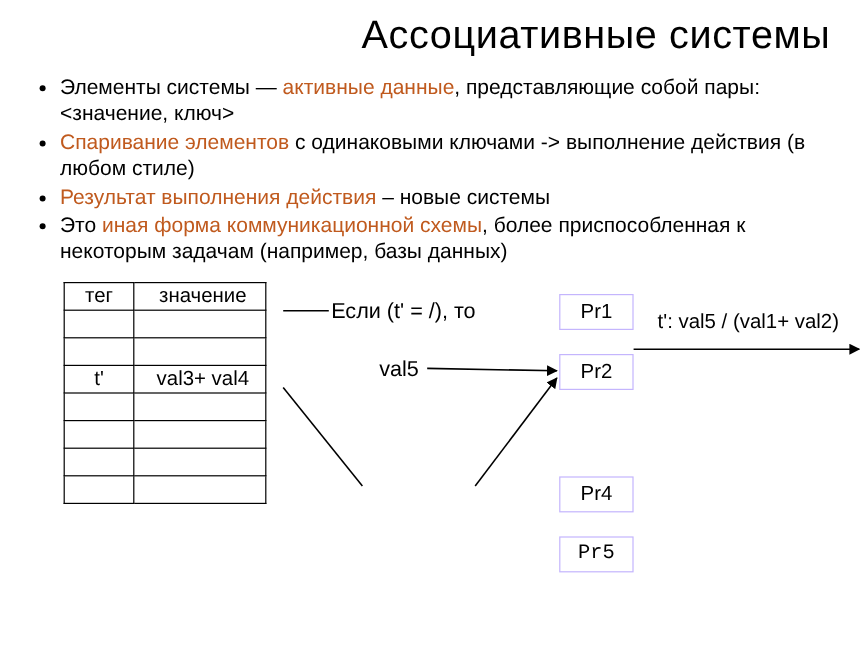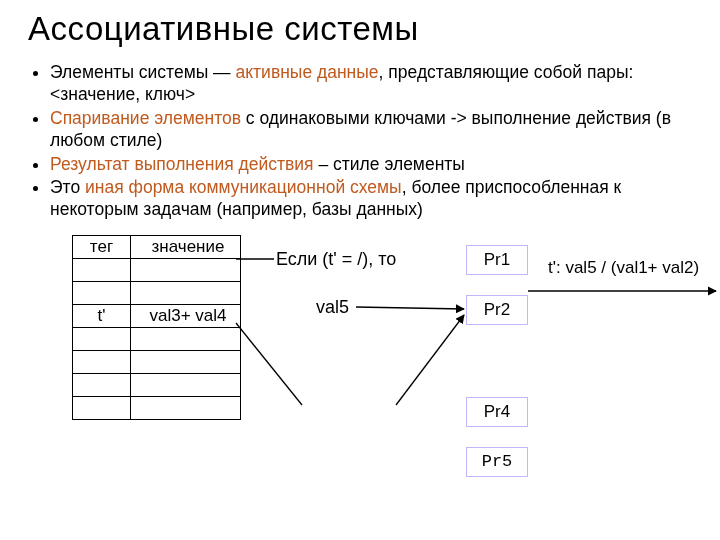--- a/index.html
+++ b/index.html
@@ -12,21 +12,21 @@
     color: #000;
   }
   .slide {
     position: relative;
     width: 720px;
     height: 540px;
     box-sizing: border-box;
     padding: 10px 28px 0 28px;
   }
   h1 {
-    text-align: left;
+    text-align: right;
     font-weight: 400;
     font-size: 33px;
     margin: 0 0 14px 0;
     letter-spacing: 0.5px;
   }
   ul.bullets {
     margin: 0 0 14px 0;
     padding-left: 22px;
     font-size: 17.5px;
     line-height: 1.25;
@@ -35,21 +35,21 @@
   .orange { color: #c05a1e; text-align: center; }
 
   
   .diagram {
     position: relative;
     height: 280px;
   }
 
   table.grid {
     position: absolute;
-    left: 44px;
+    left: 25px;
     top: 0;
     border-collapse: collapse;
   }
   table.grid td, table.grid th {
     border: 1px solid #000;
     height: 23px;
     text-align: center;
     font-weight: 400;
     font-size: 17px;
     padding: 0 6px;
@@ -114,21 +114,21 @@
   <h1>Ассоциативные системы</h1>
 
   <ul class="bullets">
     <li>
       <span>Элементы системы — </span><span class="orange">активные данные</span><span>, представляющие собой пары: &lt;значение, ключ&gt;</span>
     </li>
     <li>
       <span class="orange">Спаривание элементов</span><span> с одинаковыми ключами -&gt; выполнение действия (в любом стиле)</span>
     </li>
     <li>
-      <span class="orange">Результат выполнения действия</span><span> – стиле элементы</span>
+      <span class="orange">Результат выполнения действия</span><span> – новые системы</span>
     </li>
     <li>
       <span>Это </span><span class="orange">иная форма коммуникационной схемы</span><span>, более приспособленная к некоторым задачам (например, базы данных)</span>
     </li>
   </ul>
 
   <div class="diagram">
 
     <table class="grid">
       <tbody>

